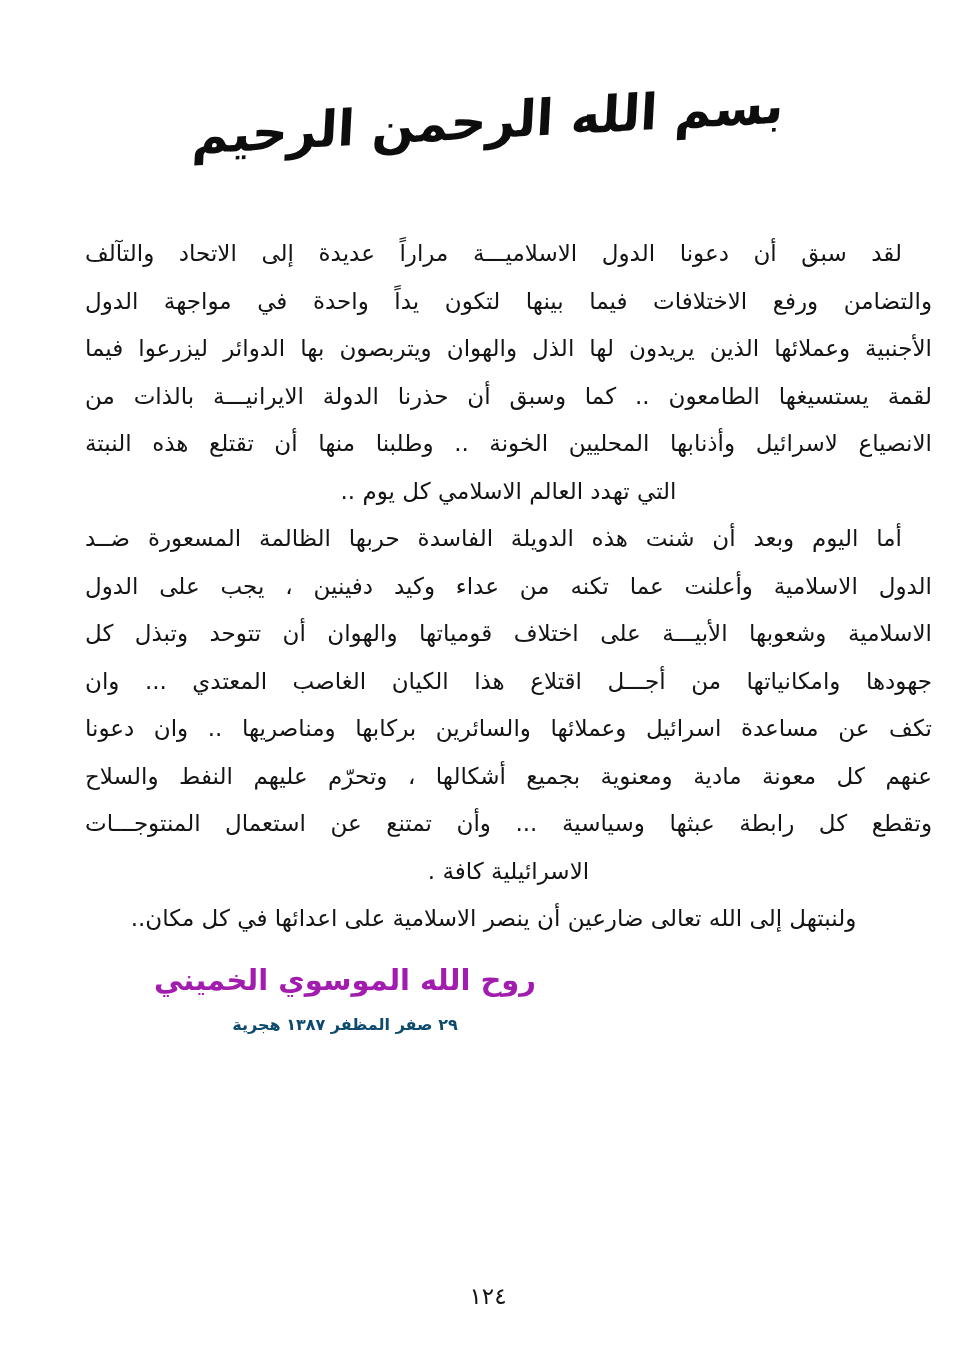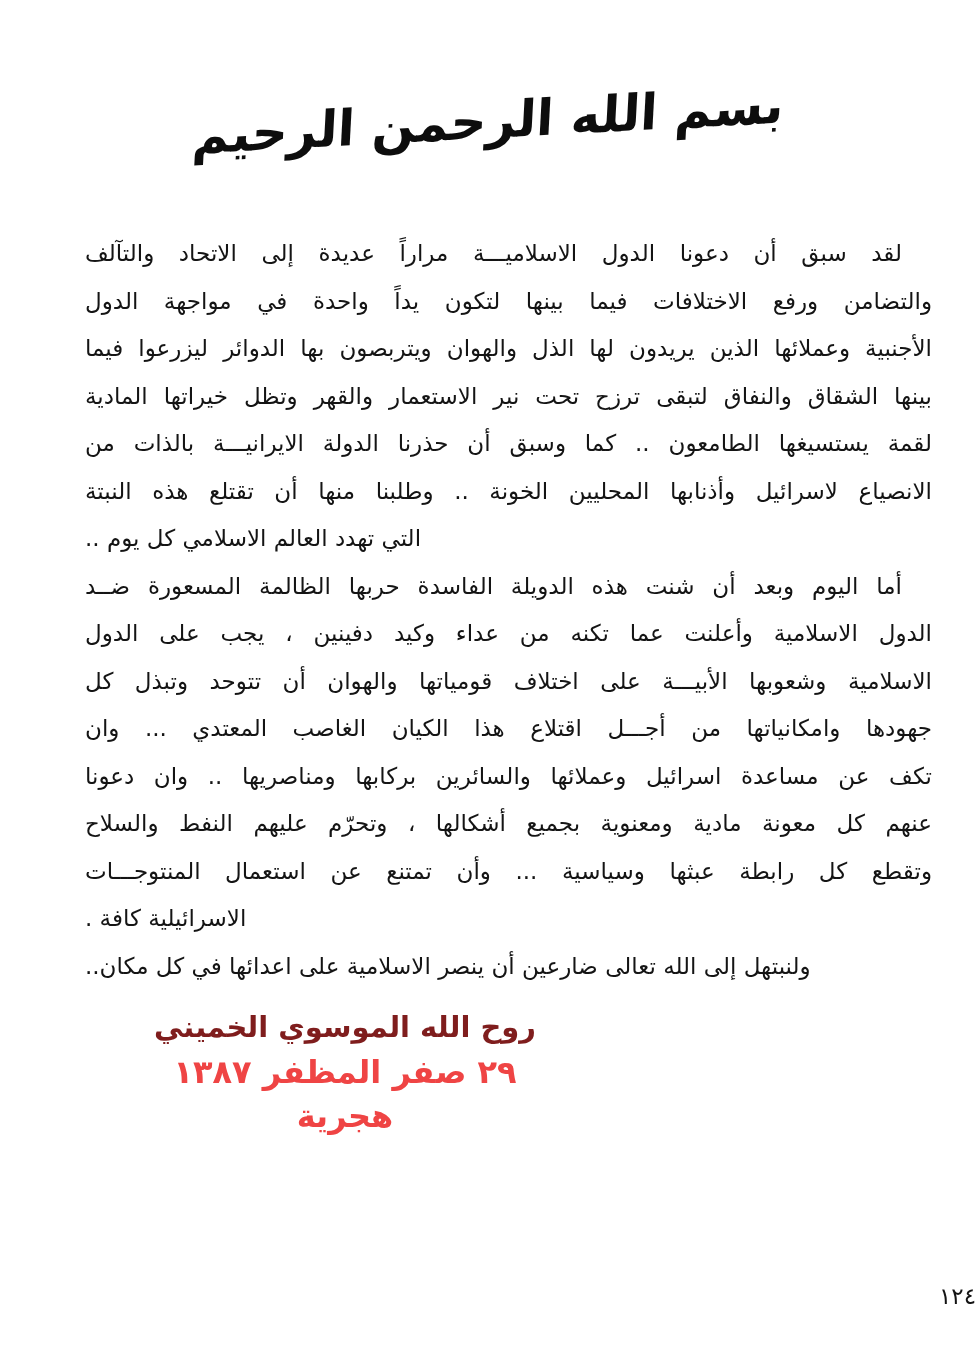--- a/index.html
+++ b/index.html
@@ -30,71 +30,70 @@
     direction: rtl;
     margin-top: 46px;
     padding: 0 44px 0 85px;
     font-size: 23px;
     color: #141414;
   }
   .line {
     direction: rtl;
     line-height: 47.5px;
     white-space: normal;
-    text-align: left;
+    text-align: center;
   }
   .line.justify {
     text-align: justify;
     text-align-last: justify;
   }
   .line.indent {
     text-indent: 30px;
   }
   .signature-block {
     margin-top: 14px;
     margin-left: 150px;
     width: 390px;
     text-align: center;
     direction: rtl;
   }
   .sig-name {
     font-size: 29px;
     font-weight: bold;
     line-height: 46px;
-    color: #7f1d1d;
+    color: #a21caf;
   }
   .sig-date {
-    font-size: 32px;
+    font-size: 16px;
     font-weight: bold;
     line-height: 44px;
-    color: #ef4444;
+    color: #0c4a6e;
   }
   .page-number {
     position: absolute;
     bottom: 42px;
     left: 0;
     right: 0;
-    text-align: right;
+    text-align: center;
     font-size: 23px;
     color: #141414;
     margin-top: 36px;
   }
 </style>
 </head>
 <body>
 
 <div class="page">
 
   <div class="bismillah">بسم الله الرحمن الرحيم</div>
 
   <div class="body-text" id="body-lines">
       <div class="line justify indent" dir="rtl">لقد سبق أن دعونا الدول الاسلاميـــة مراراً عديدة إلى الاتحاد والتآلف</div>
       <div class="line justify" dir="rtl">والتضامن ورفع الاختلافات فيما بينها لتكون يداً واحدة في مواجهة الدول</div>
       <div class="line justify" dir="rtl">الأجنبية وعملائها الذين يريدون لها الذل والهوان ويتربصون بها الدوائر ليزرعوا فيما</div>
-      <div class="line justify" dir="rtl">بينها الشقاق والنفاق لتبقى ترزح تحت نير الاستعمار والقهر وتظل خيراتها المادية</div>
       <div class="line justify" dir="rtl">لقمة يستسيغها الطامعون .. كما وسبق أن حذرنا الدولة الايرانيـــة بالذات من</div>
       <div class="line justify" dir="rtl">الانصياع لاسرائيل وأذنابها المحليين الخونة .. وطلبنا منها أن تقتلع هذه النبتة</div>
       <div class="line" dir="rtl">التي تهدد العالم الاسلامي كل يوم ..</div>
       <div class="line justify indent" dir="rtl">أما اليوم وبعد أن شنت هذه الدويلة الفاسدة حربها الظالمة المسعورة ضــد</div>
       <div class="line justify" dir="rtl">الدول الاسلامية وأعلنت عما تكنه من عداء وكيد دفينين ، يجب على الدول</div>
       <div class="line justify" dir="rtl">الاسلامية وشعوبها الأبيـــة على اختلاف قومياتها والهوان أن تتوحد وتبذل كل</div>
       <div class="line justify" dir="rtl">جهودها وامكانياتها من أجـــل اقتلاع هذا الكيان الغاصب المعتدي ... وان</div>
       <div class="line justify" dir="rtl">تكف عن مساعدة اسرائيل وعملائها والسائرين بركابها ومناصريها .. وان دعونا</div>
       <div class="line justify" dir="rtl">عنهم كل معونة مادية ومعنوية بجميع أشكالها ، وتحرّم عليهم النفط والسلاح</div>
       <div class="line justify" dir="rtl">وتقطع كل رابطة عبثها وسياسية ... وأن تمتنع عن استعمال المنتوجـــات</div>

